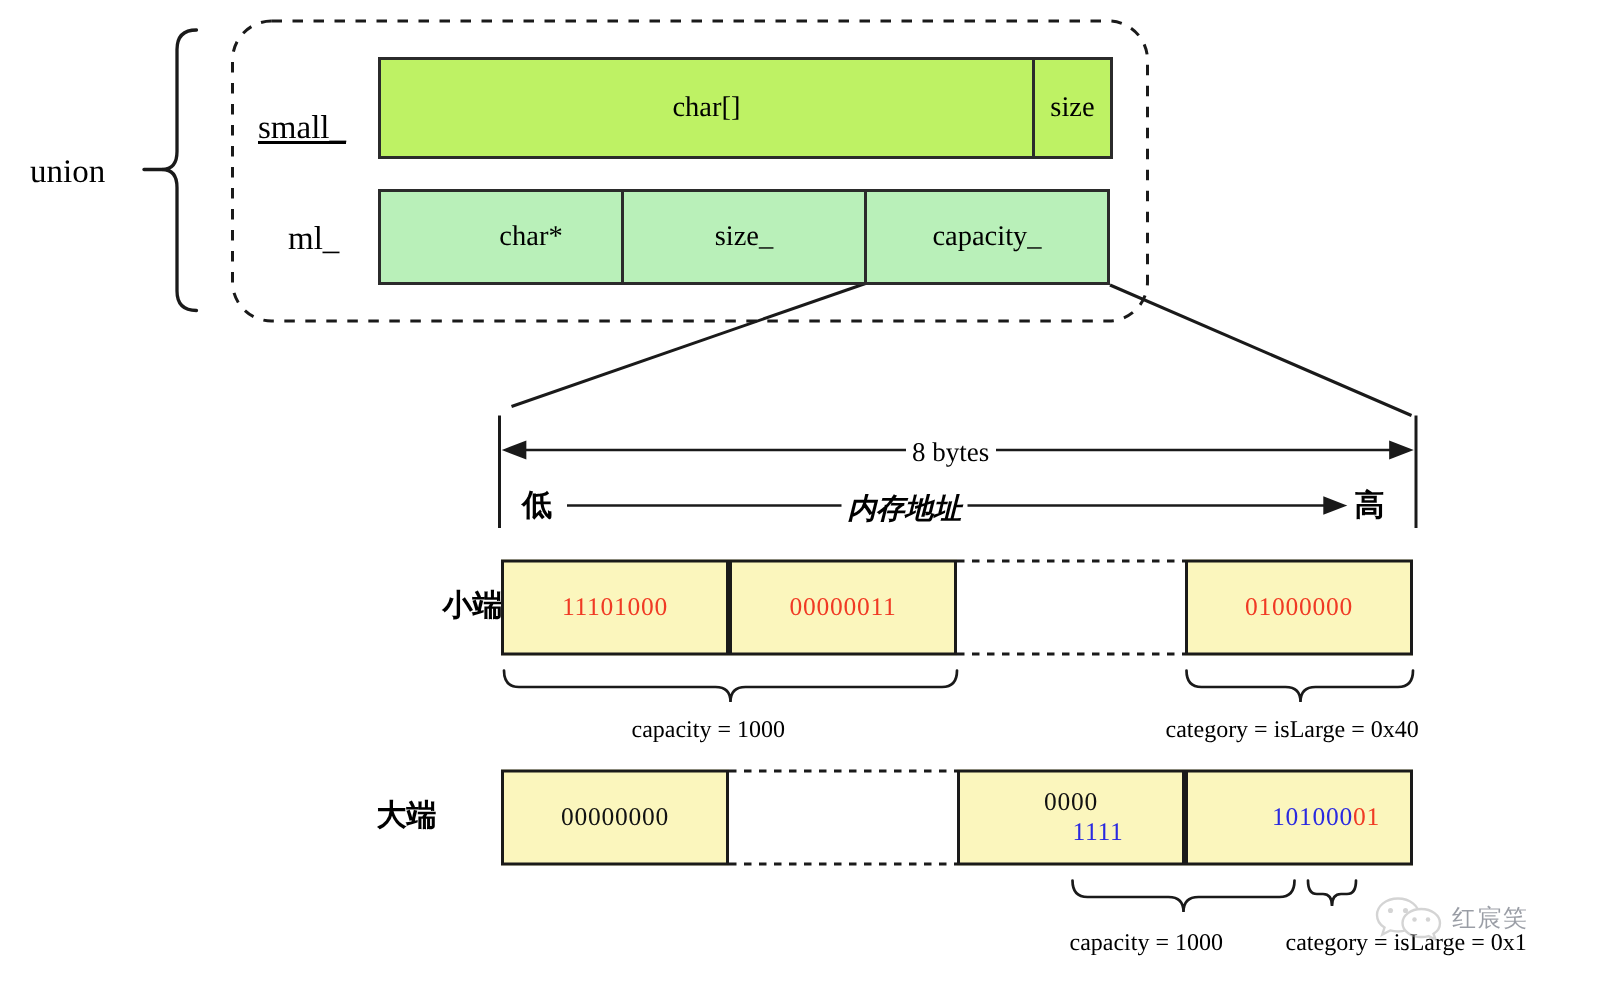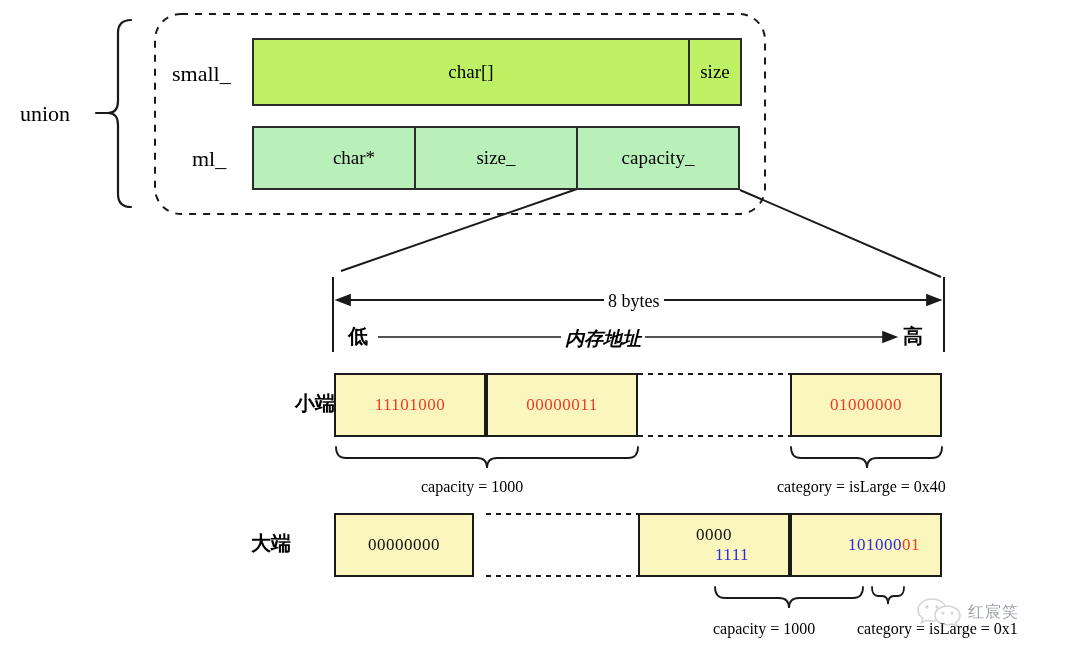--- a/index.html
+++ b/index.html
@@ -35,21 +35,22 @@
   }
   
   .lbl-union {
     font-size: 22px;
     left: 20px;
     top: 103px;
   }
   .lbl-small {
     font-size: 22px;
     left: 172px;
-    top: 63px;
+    top: 74px;
+    text-decoration: underline;
   }
   .lbl-ml {
     font-size: 22px;
     left: 192px;
     top: 148px;
   }
   .lbl-cn {
     font-family: "DejaVu Sans", "Liberation Sans", sans-serif;
     font-weight: bold;
     font-size: 20px;
@@ -214,21 +215,21 @@
   </svg>
   <div class="bbox" style="left:790px; top:373px; width:152px; height:64px;">
     <span class="red">01000000</span>
   </div>
 
   <div class="cap" style="left:421px; top:478px;">capacity = 1000</div>
   <div class="cap" style="left:777px; top:478px;">category = isLarge = 0x40</div>
 
   <div class="txt lbl-cn lbl-big">大端</div>
 
-  <div class="bbox" style="left:334px; top:513px; width:140px; height:64px;">
+  <div class="bbox" style="left:334px; top:513px; width:152px; height:64px;">
     <span class="blk">00000000</span>
   </div>
   <svg class="layer" viewBox="0 0 1080 658">
     <line x1="486" y1="514" x2="638" y2="514" stroke="#1a1a1a" stroke-width="2" stroke-dasharray="5 5"></line>
     <line x1="486" y1="576" x2="638" y2="576" stroke="#1a1a1a" stroke-width="2" stroke-dasharray="5 5"></line>
   </svg>
   <div class="bbox" style="left:638px; top:513px; width:152px; height:64px;flex-direction:column;">
     <span class="blk">0000</span>
       <span class="blue">1111</span>
   </div>

